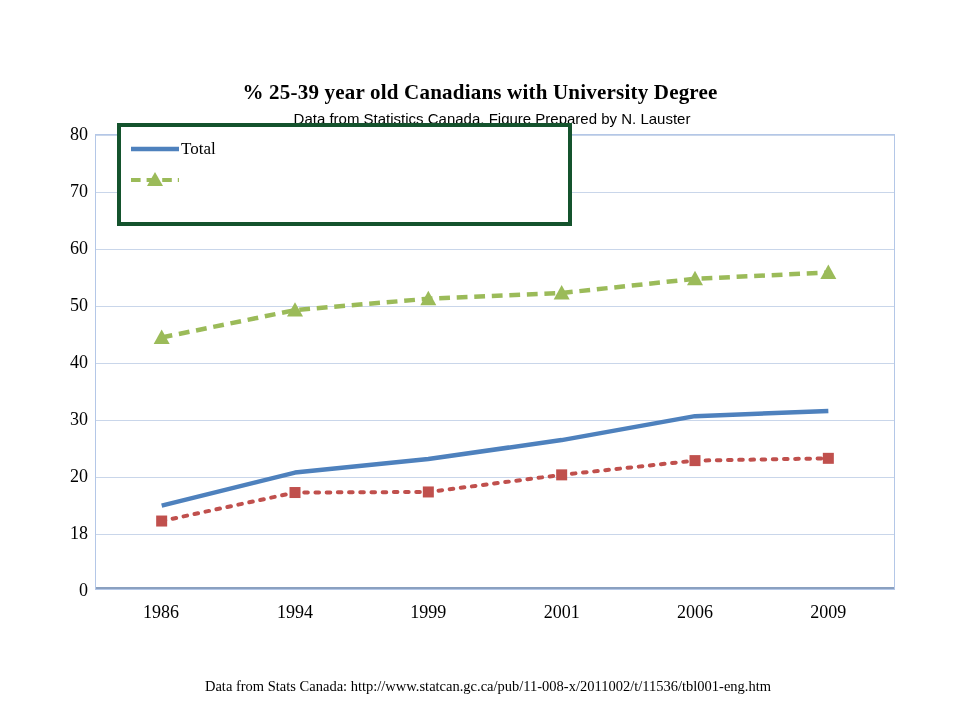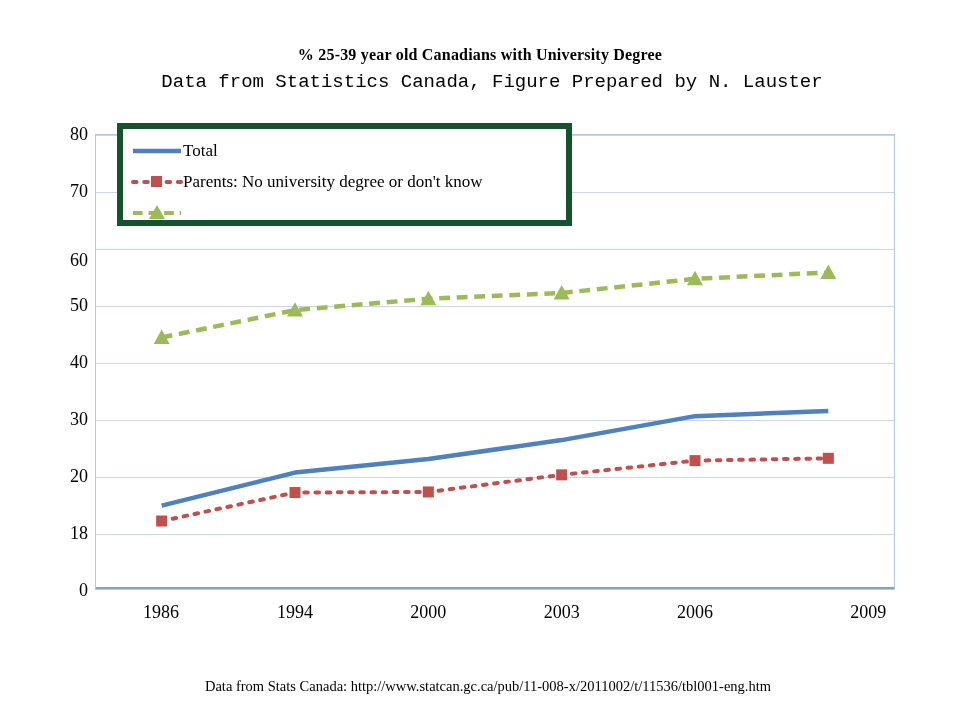--- a/index.html
+++ b/index.html
@@ -26,28 +26,29 @@
   
   .title-block {
     position: absolute;
     left: 0;
     top: 42px;
     width: 960px;
     text-align: center;
   }
   .chart-title {
     font-family: "Liberation Serif", serif;
-    font-size: 16px;
+    font-size: 21px;
     font-weight: bold;
     letter-spacing: 0.2px;
     line-height: 26px;
+    margin-top: 37px;
   }
   .chart-subtitle {
-    font-family: Liberation Mono, monospace;
-    font-size: 19px;
+    font-family: Liberation Sans, sans-serif;
+    font-size: 15px;
     font-weight: normal;
     line-height: 24px;
     margin-top: 2px;
     padding-left: 24px;
   }
 
   
   .plot-area {
     position: absolute;
     left: 95px;
@@ -120,21 +121,21 @@
   }
 
   
   .legend {
     position: absolute;
     left: 117px;
     top: 123px;
     width: 455px;
     height: 103px;
     background: #ffffff;
-    border: 6px solid #14532d;
+    border: 4px solid #14532d;
     box-sizing: border-box;
     padding: 6px 8px 0 8px;
   }
   .legend-row {
     display: flex;
     align-items: center;
     height: 31px;
   }
   .legend-sample {
     width: 52px;
@@ -170,21 +171,21 @@
     <div class="chart-subtitle">Data from Statistics Canada, Figure Prepared by N. Lauster</div>
   </div>
 
   <div class="ytick-wrap" id="ytick-wrap">
       <div class="ytick" style="top: 447px;">0</div>
       <div class="ytick" style="top: 390px;">18</div>
       <div class="ytick" style="top: 333px;">20</div>
       <div class="ytick" style="top: 276px;">30</div>
       <div class="ytick" style="top: 219px;">40</div>
       <div class="ytick" style="top: 162px;">50</div>
-      <div class="ytick" style="top: 105px; margin-top: 12px;">60</div>
+      <div class="ytick" style="top: 105px;">60</div>
       <div class="ytick" style="top: 48px; text-align: right;">70</div>
       <div class="ytick" style="top: -9px;">80</div>
     </div>
 
   <div class="plot-area" id="plot-area">
     <div class="axis-bottom"></div>
   <div class="gridline" style="top: 399px;"></div>
       <div class="gridline" style="top: 342px;"></div>
       <div class="gridline" style="top: 285px;"></div>
       <div class="gridline" style="top: 228px;"></div>
@@ -214,42 +215,35 @@
         <polygon points="333.33333333333337,156.72999999999996 325.33333333333337,171.12999999999997 341.33333333333337,171.12999999999997" fill="#9bbb59"></polygon>
         <polygon points="466.6666666666667,151.03000000000003 458.6666666666667,165.43000000000004 474.6666666666667,165.43000000000004" fill="#9bbb59"></polygon>
         <polygon points="600,136.78000000000003 592,151.18000000000004 608,151.18000000000004" fill="#9bbb59"></polygon>
         <polygon points="733.3333333333334,130.51 725.3333333333334,144.91 741.3333333333334,144.91" fill="#9bbb59"></polygon>
       </g>
     </svg>
 
   <div class="xtick-wrap" id="xtick-wrap">
       <div class="xtick" style="left: 66px; top: 4px;">1986</div>
       <div class="xtick" style="left: 200px; top: 4px;">1994</div>
-      <div class="xtick" style="left: 333.333px; top: 4px;">2000</div>
-      <div class="xtick" style="left: 466.667px; top: 4px;">2003</div>
+      <div class="xtick" style="left: 333.333px; top: 4px;">1999</div>
+      <div class="xtick" style="left: 466.667px; top: 4px;">2001</div>
       <div class="xtick" style="left: 600px; top: 4px;">2006</div>
-      <div class="xtick" style="left: 733.333px; top: 4px; margin-left: 40px;">2009</div>
+      <div class="xtick" style="left: 733.333px; top: 4px;">2009</div>
     </div>
 
   <div class="legend" id="legend">
       <div class="legend-row">
         <div class="legend-sample"><svg width="52" height="22">
             <line x1="2" y1="11" x2="50" y2="11" stroke="#4e81bd" stroke-width="4.5" stroke-linecap="butt"></line>
           </svg></div>
         <div class="legend-label">Total</div>
       </div>
       <div class="legend-row">
         <div class="legend-sample"><svg width="52" height="22">
-            <line x1="2" y1="11" x2="50" y2="11" stroke="#c0504d" stroke-width="4" stroke-linecap="round" stroke-dasharray="3.6 7.6"></line>
-            <rect x="20" y="5" width="11" height="11" fill="#c0504d"></rect>
-          </svg></div>
-        <div class="legend-label">Parents: No university degree or don't know</div>
-      </div>
-      <div class="legend-row">
-        <div class="legend-sample"><svg width="52" height="22">
             <line x1="2" y1="11" x2="50" y2="11" stroke="#9bbb59" stroke-width="4" stroke-linecap="butt" stroke-dasharray="9.6 6"></line>
             <polygon points="26,3 18,17 34,17" fill="#9bbb59"></polygon>
           </svg></div>
       </div>
     </div>
 
   <div class="footer-note">Data from Stats Canada: http://www.statcan.gc.ca/pub/11-008-x/2011002/t/11536/tbl001-eng.htm</div>
 
 </div>
 

